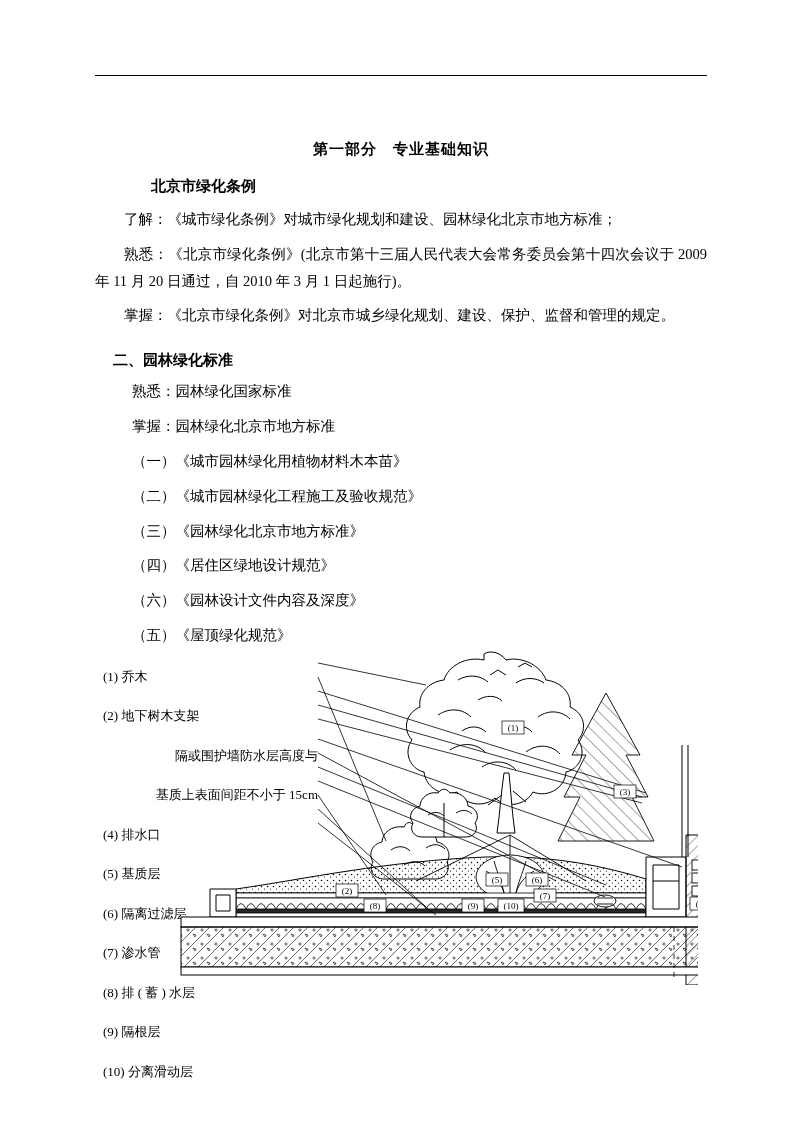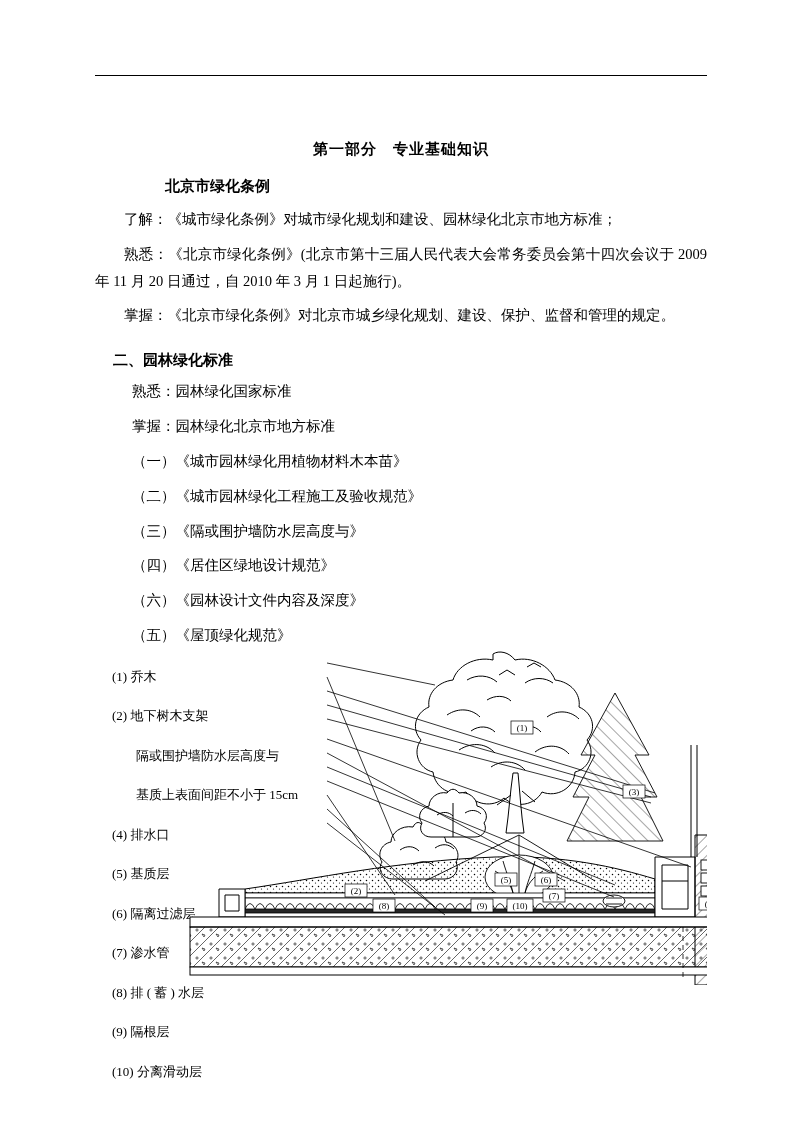--- a/index.html
+++ b/index.html
@@ -38,57 +38,58 @@
     margin-bottom: 18px;
   }
   .h-section {
     font-size: 15px;
     font-weight: bold;
     margin: 0 0 6px 18px;
   }
   .h-sub {
     font-size: 15px;
     font-weight: bold;
-    margin: 0 0 10px 70px;
+    margin: 0 0 10px 56px;
   }
   .para {
     font-size: 14.5px;
     line-height: 1.85;
     text-indent: 2em;
     margin: 0 0 8px 0;
     text-align: justify;
   }
   .gap-1 { height: 14px; }
   .list-line {
     font-size: 14.5px;
     line-height: 1.85;
     text-indent: 2em;
     margin: 8px;
   }
   
   .figure {
     position: absolute;
-    left: 95px;
+    left: 86px;
     top: 645px;
     width: 612px;
     height: 340px;
   }
   .legend {
     position: absolute;
     left: 17px;
     top: 2px;
     width: 215px;
     font-size: 13px;
     line-height: 1.52;
     white-space: pre-line;
   }
   .legend-item { display: block; }
   .legend-cont {
     display: block;
     padding-left: 24px;
+    text-align: right;
   }
   .fig-svg {
     position: absolute;
     left: 0;
     top: 0;
   }
 </style>
 </head>
 <body>
 
@@ -107,21 +108,21 @@
     <p class="para">掌握：《北京市绿化条例》对北京市城乡绿化规划、建设、保护、监督和管理的规定。</p>
 
     <div class="gap-1"></div>
 
     <div class="h-section">二、园林绿化标准</div>
 
     <p class="list-line">熟悉：园林绿化国家标准</p>
     <p class="list-line">掌握：园林绿化北京市地方标准</p>
     <p class="list-line">（一）《城市园林绿化用植物材料木本苗》</p>
     <p class="list-line">（二）《城市园林绿化工程施工及验收规范》</p>
-    <p class="list-line">（三）《隔或围护墙防水层高度与》</p>
+    <p class="list-line">（三）《园林绿化北京市地方标准》</p>
     <p class="list-line">（四）《居住区绿地设计规范》</p>
     <p class="list-line">（六）《园林设计文件内容及深度》</p>
     <p class="list-line">（五）《屋顶绿化规范》</p>
 
   </div>
 
   <div class="figure">
 
     <div class="legend">
       <span class="legend-item">(1) 乔木</span>

